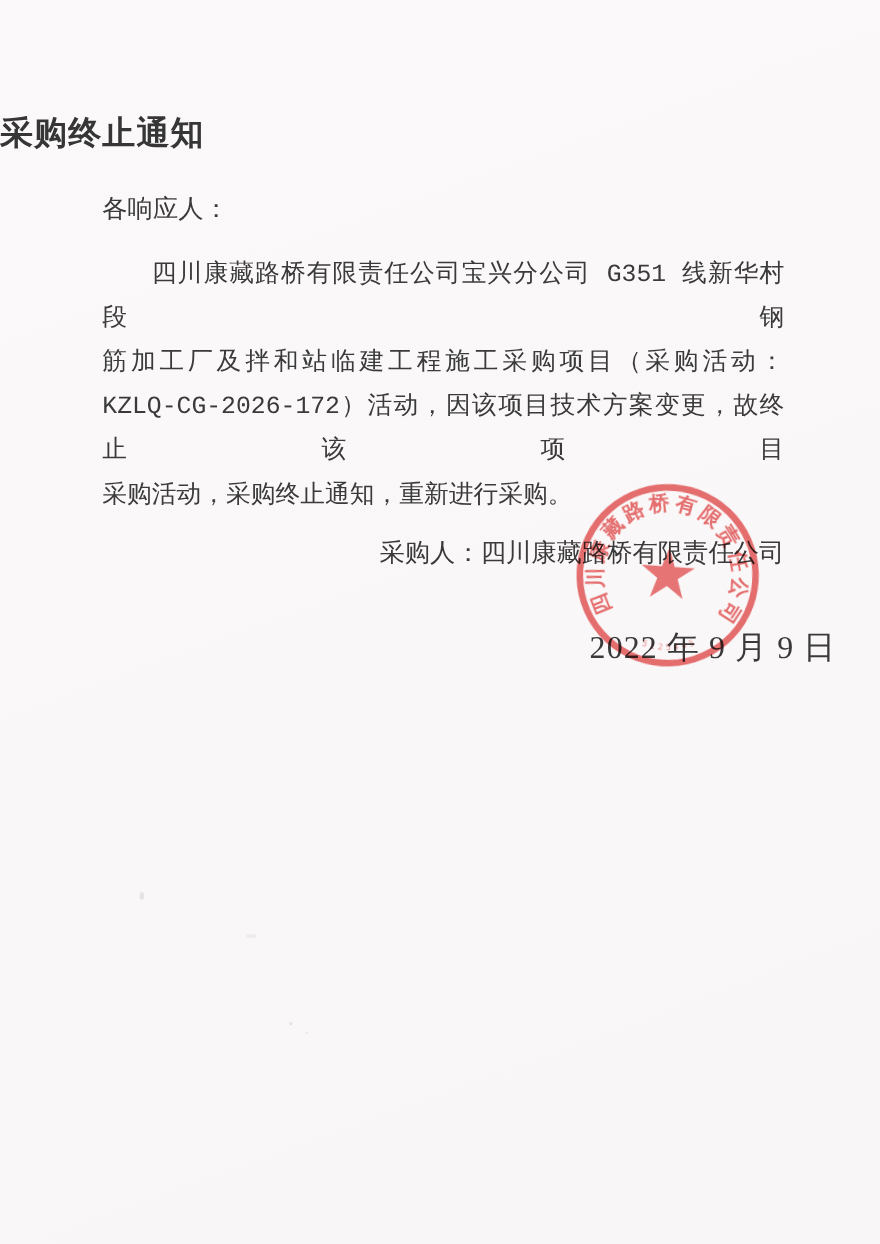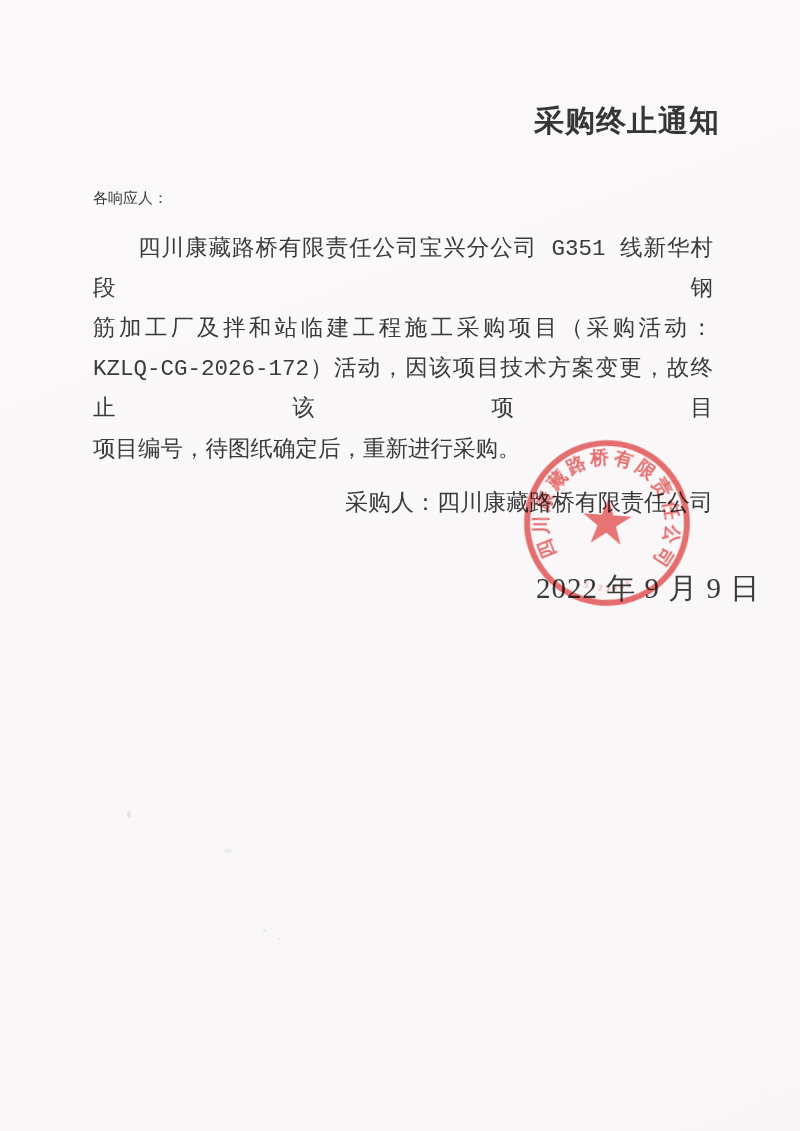--- a/index.html
+++ b/index.html
@@ -16,31 +16,31 @@
   .page {
     position: absolute;
     inset: 0;
     background: linear-gradient(160deg, #fbf9fa 0%, #faf7f8 55%, #f8f6f7 100%);
   }
   .doc-title {
     position: absolute;
     top: 101px;
     left: 0;
     width: 720px;
-    text-align: right;
+    text-align: left;
     font-size: 30px;
     font-weight: 700;
     letter-spacing: 1px;
     color: #363636;
   }
   .salutation {
     position: absolute;
     left: 93px;
-    top: 189px;
-    font-size: 15px;
+    top: 174px;
+    font-size: 23px;
     color: #3a3a3a;
   }
   .body-block {
     position: absolute;
     left: 93px;
     top: 229px;
     width: 620px;
     font-size: 22.5px;
     line-height: 40px;
     color: #3a3a3a;
@@ -102,21 +102,21 @@
 <div class="page">
 
   <div class="doc-title">采购终止通知</div>
 
   <div class="salutation">各响应人：</div>
 
   <div class="body-block">
     <div class="body-line justify indent">四川康藏路桥有限责任公司宝兴分公司 G351 线新华村段钢</div>
     <div class="body-line justify">筋加工厂及拌和站临建工程施工采购项目（采购活动：</div>
     <div class="body-line justify">KZLQ-CG-2026-172）活动，因该项目技术方案变更，故终止该项目</div>
-    <div class="body-line">项目编号，待图纸确定后，重新进行采购。</div>
+    <div class="body-line">采购活动，采购终止通知，重新进行采购。</div>
   </div>
 
   <div class="sig-line">采购人：四川康藏路桥有限责任公司</div>
 
   <div class="date-line">2022 年 9 月 9 日</div>
 
   <div class="stamp">
     <svg viewBox="0 0 200 200" width="170" height="170">
       <defs>
         <path id="ringTextPath" d="M 44.8 143.1 A 70 70 0 1 1 155.2 143.1" fill="none"></path>

